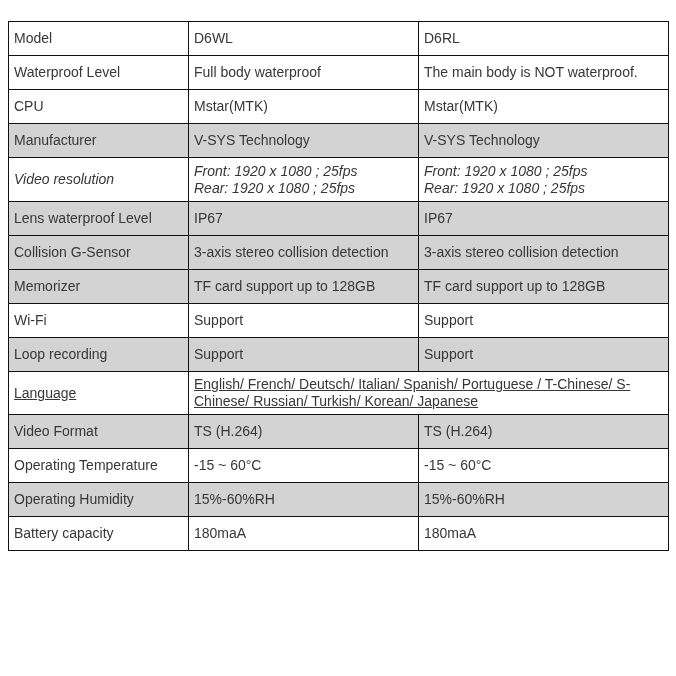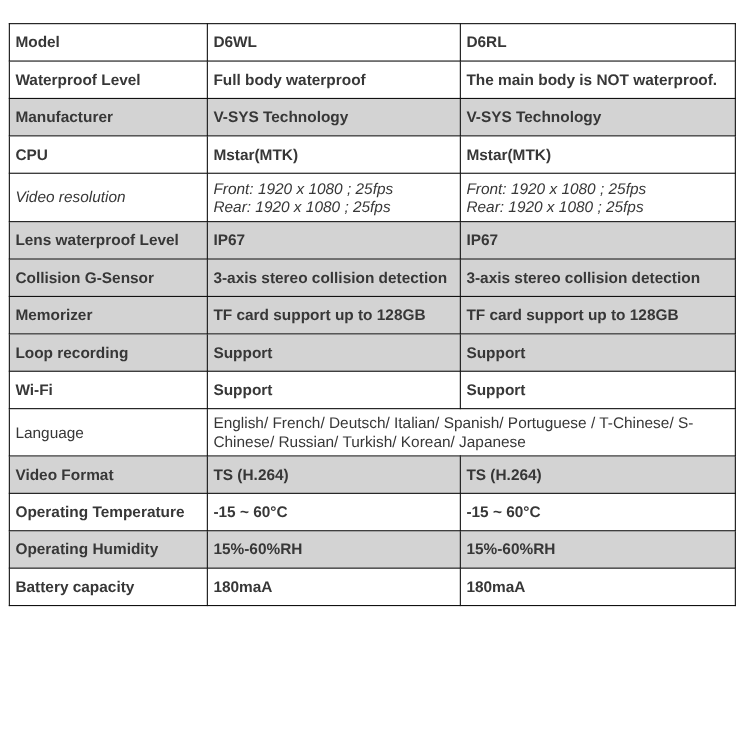--- a/index.html
+++ b/index.html
@@ -24,23 +24,23 @@
   }
   table.spec td{
     border:1px solid var(--border);
     font-size:14px;
     line-height:17px;
     padding:4px 4px 4px 5px;
     vertical-align:middle;
     white-space:pre-line;
     overflow:hidden;
   }
-  tr.row{height:34px;font-weight:bold;}
+  tr.row{height:34px;}
   tr.row-tall{height:44px;font-style:italic;}
-  tr.row-xtall{height:32px;}
+  tr.row-xtall{height:32px;text-decoration:underline;}
   tr.shaded td{background:var(--shade);}
 </style>
 </head>
 <body>
 
 <table class="spec">
   <colgroup>
     <col style="width:180px">
     <col style="width:230px">
     <col style="width:250px">
@@ -49,29 +49,29 @@
     <tr class="row">
       <td>Model</td>
       <td>D6WL</td>
       <td>D6RL</td>
     </tr>
     <tr class="row">
       <td>Waterproof Level</td>
       <td>Full body waterproof</td>
       <td>The main body is NOT waterproof.</td>
     </tr>
+    <tr class="row">
+      <td>CPU</td>
+      <td>Mstar(MTK)</td>
+      <td>Mstar(MTK)</td>
+    </tr>
     <tr class="row shaded">
       <td>Manufacturer</td>
       <td>V-SYS Technology</td>
       <td>V-SYS Technology</td>
-    </tr>
-    <tr class="row">
-      <td>CPU</td>
-      <td>Mstar(MTK)</td>
-      <td>Mstar(MTK)</td>
     </tr>
     <tr class="row-tall">
       <td>Video resolution</td>
       <td>Front: 1920 x 1080 ; 25fps
 Rear: 1920 x 1080 ; 25fps</td>
       <td>Front: 1920 x 1080 ; 25fps
 Rear: 1920 x 1080 ; 25fps</td>
     </tr>
     <tr class="row shaded">
       <td>Lens waterproof Level</td>
@@ -81,27 +81,27 @@
     <tr class="row shaded">
       <td>Collision G-Sensor</td>
       <td>3-axis stereo collision detection</td>
       <td>3-axis stereo collision detection</td>
     </tr>
     <tr class="row shaded">
       <td>Memorizer</td>
       <td>TF card support up to 128GB</td>
       <td>TF card support up to 128GB</td>
     </tr>
-    <tr class="row shaded">
-      <td>Loop recording</td>
+    <tr class="row">
+      <td>Wi-Fi</td>
       <td>Support</td>
       <td>Support</td>
     </tr>
-    <tr class="row">
-      <td>Wi-Fi</td>
+    <tr class="row shaded">
+      <td>Loop recording</td>
       <td>Support</td>
       <td>Support</td>
     </tr>
     <tr class="row-xtall">
       <td>Language</td>
       <td colspan="2">English/ French/ Deutsch/ Italian/ Spanish/ Portuguese / T-Chinese/ S-Chinese/ Russian/ Turkish/ Korean/ Japanese</td>
     </tr>
     <tr class="row shaded">
       <td>Video Format</td>
       <td>TS (H.264)</td>

